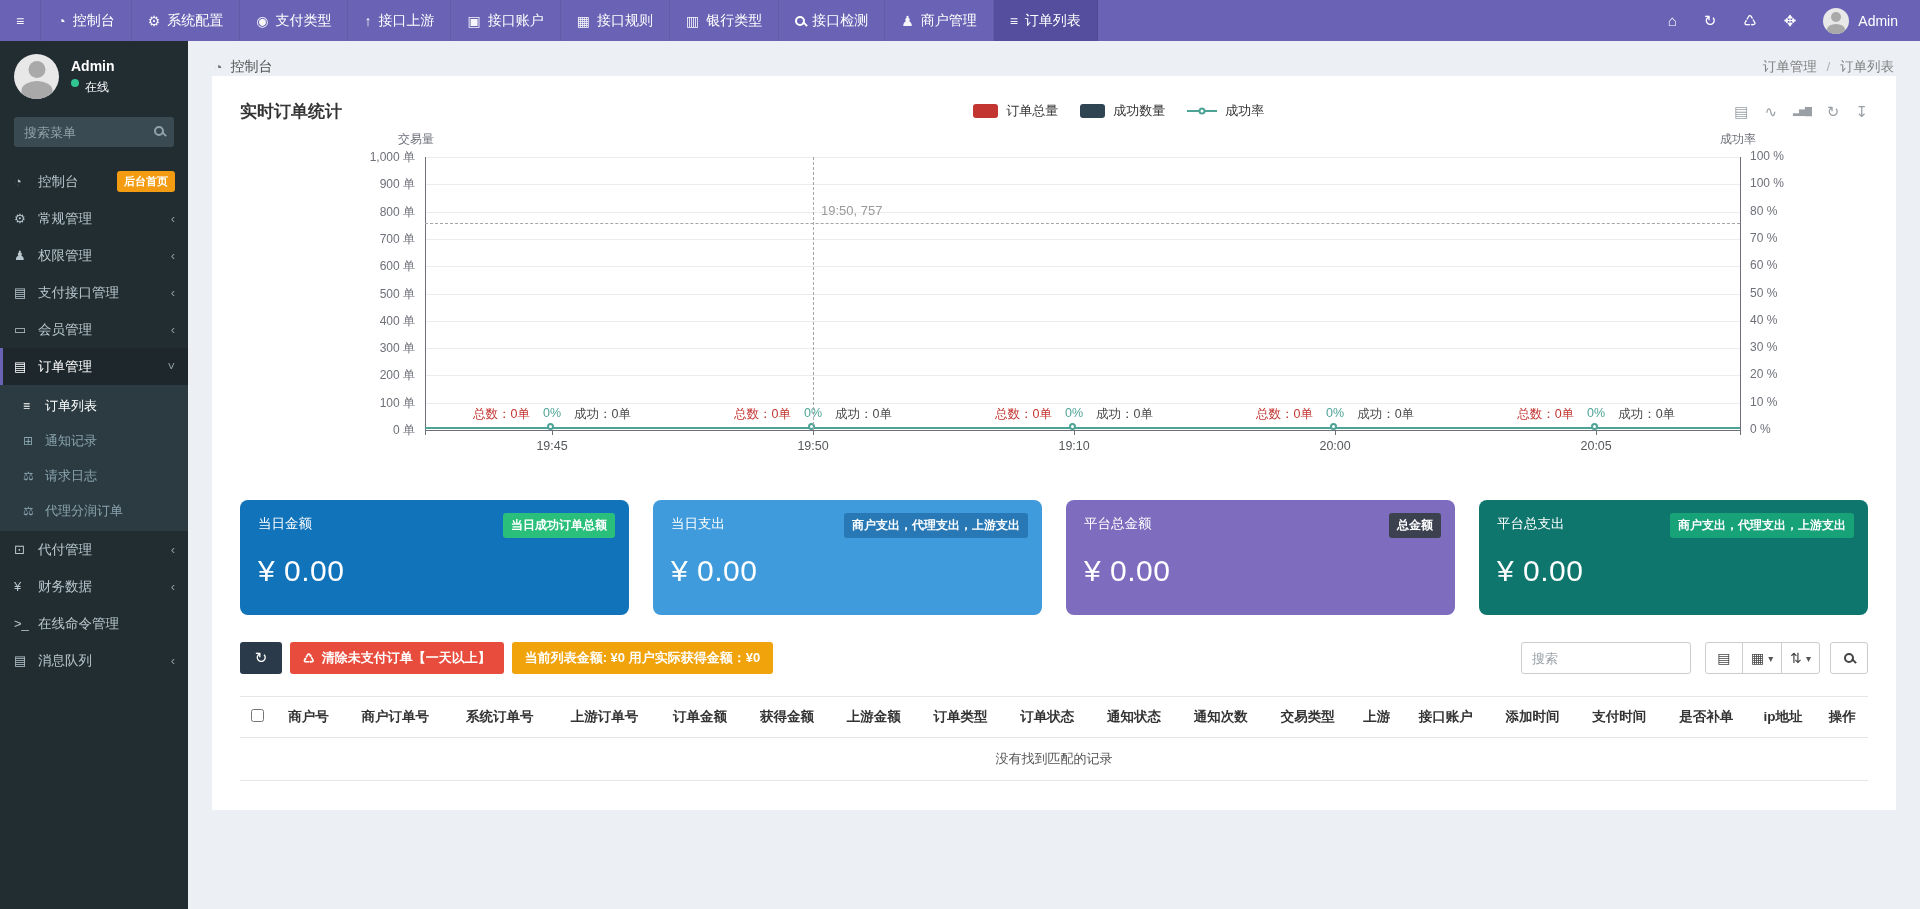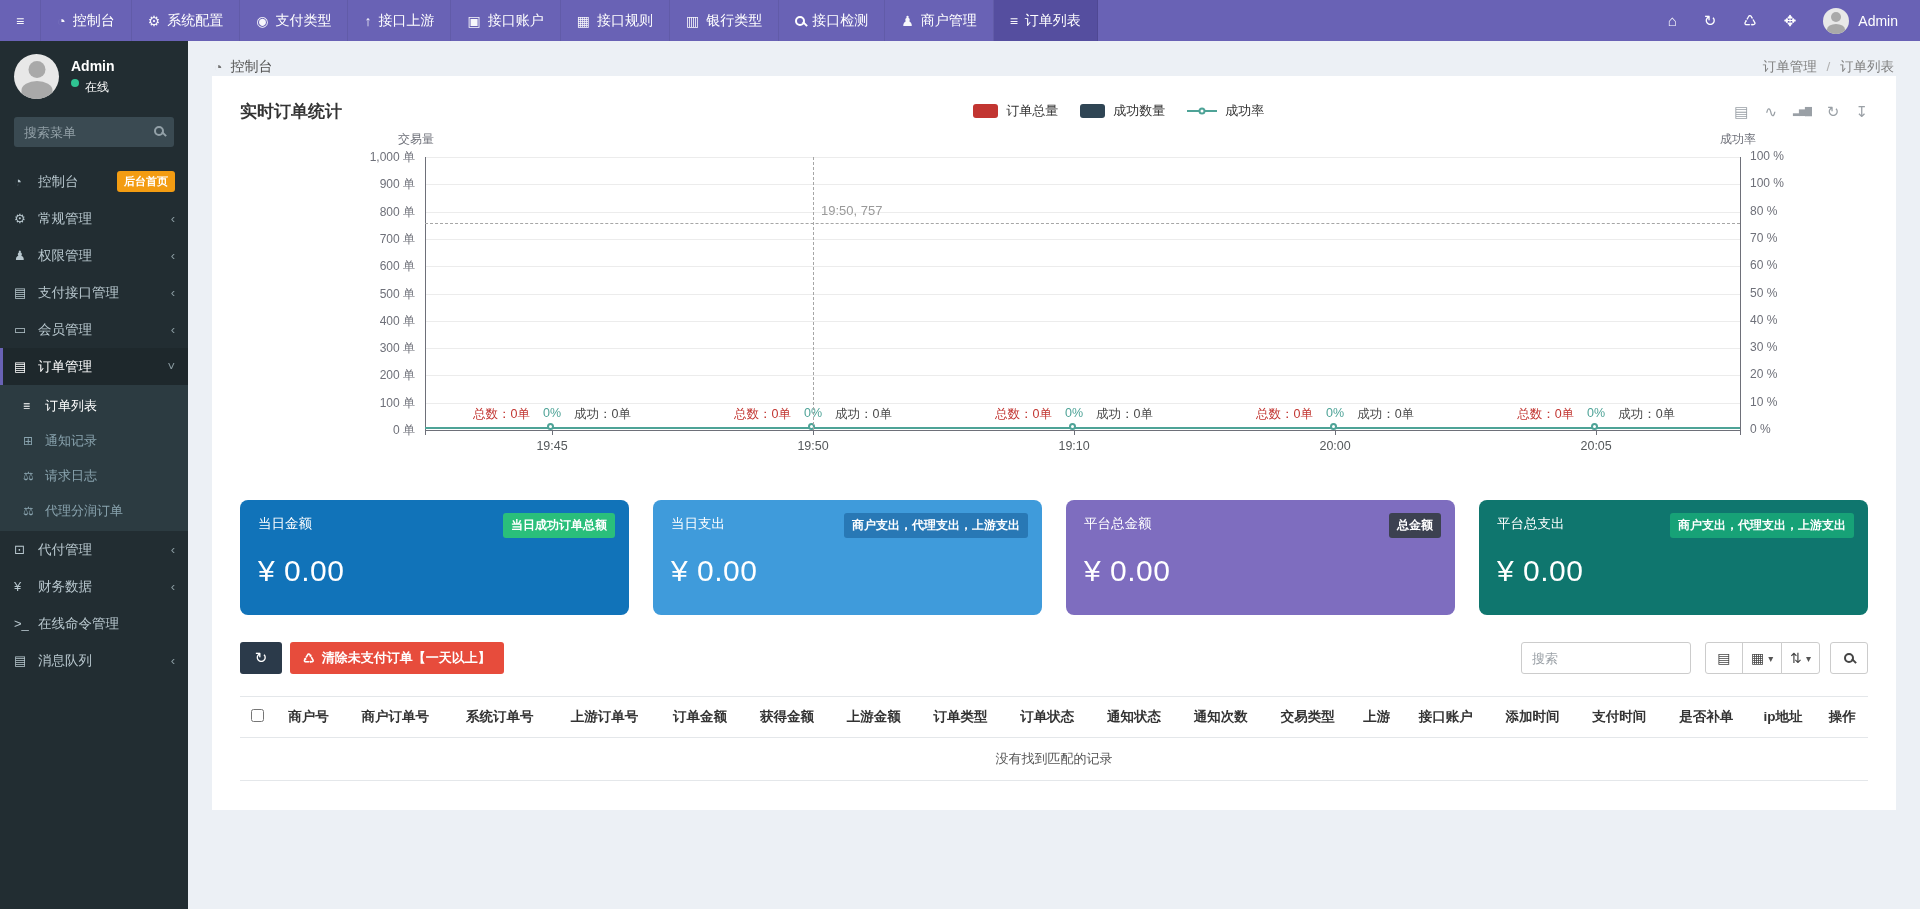--- a/index.html
+++ b/index.html
@@ -442,20 +442,23 @@
       </div>
 
     <div class="toolbar">
       <button class="btn btn-refresh">
         <span>↻</span>
       </button>
       <button class="btn btn-danger">
         <span>♺</span>
         <span>清除未支付订单【一天以上】</span>
       </button>
+      <button class="btn btn-warning">
+        <span>当前列表金额: ¥0 用户实际获得金额：¥0</span>
+      </button>
       <span class="toolbar-right">
         <input class="search-input" type="text" placeholder="搜索" style="">
         <span class="tb-group">
           <span class="tb-btn">
             <span>▤</span>
           </span>
           <span class="tb-btn">
             <span>▦</span>
             <span class="caret">▾</span>
           </span>

